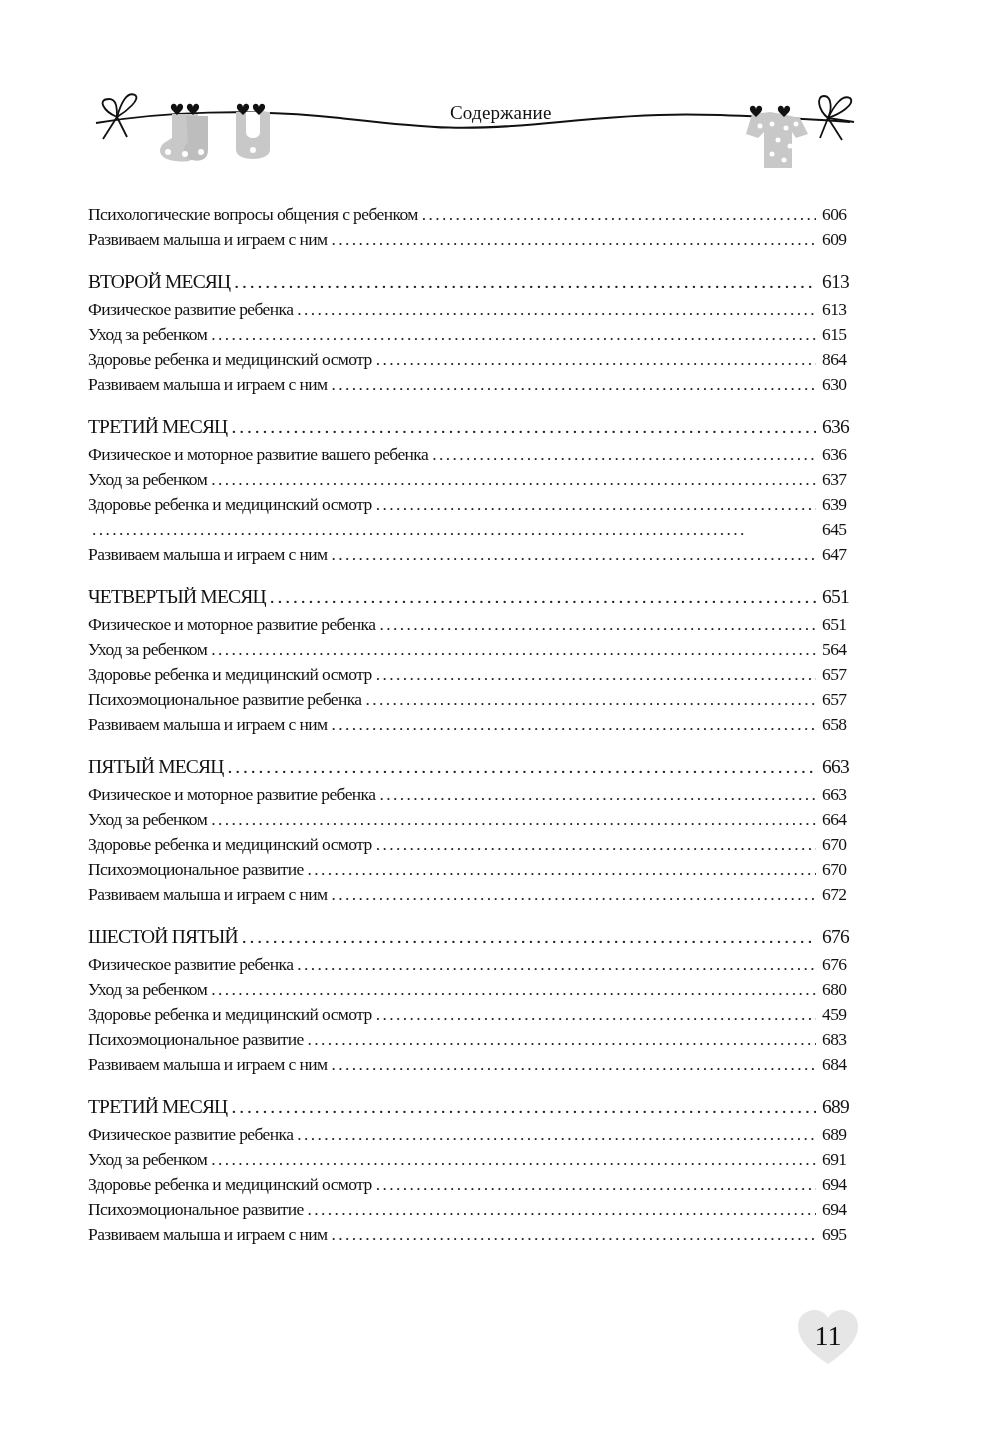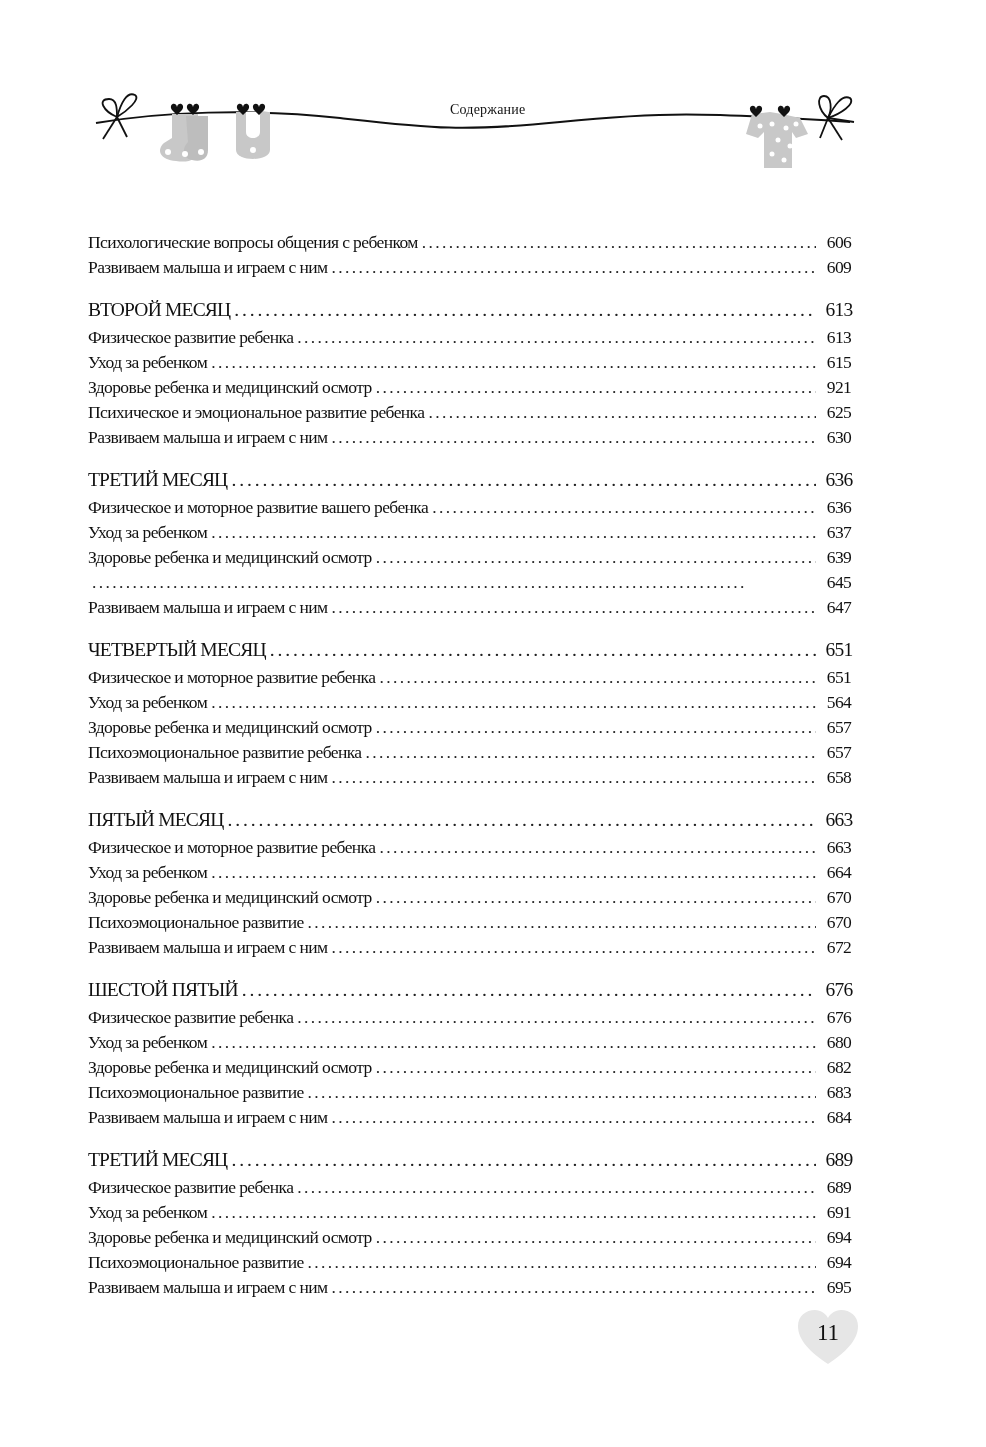--- a/index.html
+++ b/index.html
@@ -1,36 +1,36 @@
 <!DOCTYPE html>
 <html><head>
 <meta charset="utf-8">
 <style>
   html, body { margin: 0; padding: 0; background: #ffffff; }
   body { width: 986px; height: 1447px; position: relative; overflow: hidden;
          font-family: "Liberation Serif", "DejaVu Serif", serif; color: #111; }
   .header { position: absolute; left: 0; top: 0; width: 986px; height: 190px; }
   .header svg { position: absolute; left: 0; top: 0; }
-  .header-title { position: absolute; left: 450px; top: 102px; font-size: 14px;
+  .header-title { position: absolute; left: 450px; top: 102px; font-size: 19px;
                   letter-spacing: 0.2px; color: #111; }
   .toc { position: absolute; left: 88px; top: 202px; width: 768px; }
   .section { margin-bottom: 14px; }
   .row { display: flex; align-items: baseline; height: 25px; line-height: 25px;
          font-size: 17.5px; letter-spacing: -0.6px; }
   .row .t { white-space: nowrap; }
   .row .dots { flex: 1; overflow: hidden; white-space: nowrap; margin: 0 6px 0 4px;
                letter-spacing: 3.6px; color: #222; }
   .row .dots::before { content: ". . . . . . . . . . . . . . . . . . . . . . . . . . . . . . . . . . . . . . . . . . . . . . . . . . . . . . . . . . . . . . . . . . . . . . . . . . . . . . . . . . . . . . . . . . . . . . . . . ";
                        letter-spacing: -1px; }
-  .row .p { white-space: nowrap; width: 34px; text-align: center; margin-top: 28px; }
+  .row .p { white-space: nowrap; width: 34px; text-align: left; }
   .row.heading { font-size: 19.5px; height: 31px; line-height: 31px; letter-spacing: -0.8px; }
   .page-num { position: absolute; left: 796px; top: 1308px; width: 64px; height: 58px; }
   .page-num svg { position: absolute; left: 0; top: 0; }
   .page-num span { position: absolute; left: 0; top: 12px; width: 64px; text-align: center;
-                   font-size: 23px; color: #111; }
+                   font-size: 28px; color: #111; }
 </style>
 </head>
 <body>
 
 <div class="header">
   <svg width="986" height="190" viewBox="0 0 986 190">
 
     <path d="M96 123 C 160 112, 250 108, 340 118 S 460 132, 560 122 S 700 112, 850 122" fill="none" stroke="#111" stroke-width="2"></path>
 
     <g transform="translate(117,117)" fill="none" stroke="#111" stroke-width="1.8">
@@ -113,26 +113,21 @@
           <span class="p">613</span>
         </div>
         <div class="row">
           <span class="t">Уход за ребенком</span>
           <span class="dots"></span>
           <span class="p">615</span>
         </div>
         <div class="row">
           <span class="t">Здоровье ребенка и медицинский осмотр</span>
           <span class="dots"></span>
-          <span class="p">921</span>
-        </div>
-        <div class="row">
-          <span class="t">Психическое и эмоциональное развитие ребенка</span>
-          <span class="dots"></span>
-          <span class="p">625</span>
+          <span class="p">864</span>
         </div>
         <div class="row">
           <span class="t">Развиваем малыша и играем с ним</span>
           <span class="dots"></span>
           <span class="p">630</span>
         </div>
       </div>
       <div class="section">
         <div class="row heading">
           <span class="t">ТРЕТИЙ МЕСЯЦ</span>
@@ -240,21 +235,21 @@
           <span class="p">676</span>
         </div>
         <div class="row">
           <span class="t">Уход за ребенком</span>
           <span class="dots"></span>
           <span class="p">680</span>
         </div>
         <div class="row">
           <span class="t">Здоровье ребенка и медицинский осмотр</span>
           <span class="dots"></span>
-          <span class="p">682</span>
+          <span class="p">459</span>
         </div>
         <div class="row">
           <span class="t">Психоэмоциональное развитие</span>
           <span class="dots"></span>
           <span class="p">683</span>
         </div>
         <div class="row">
           <span class="t">Развиваем малыша и играем с ним</span>
           <span class="dots"></span>
           <span class="p">684</span>

